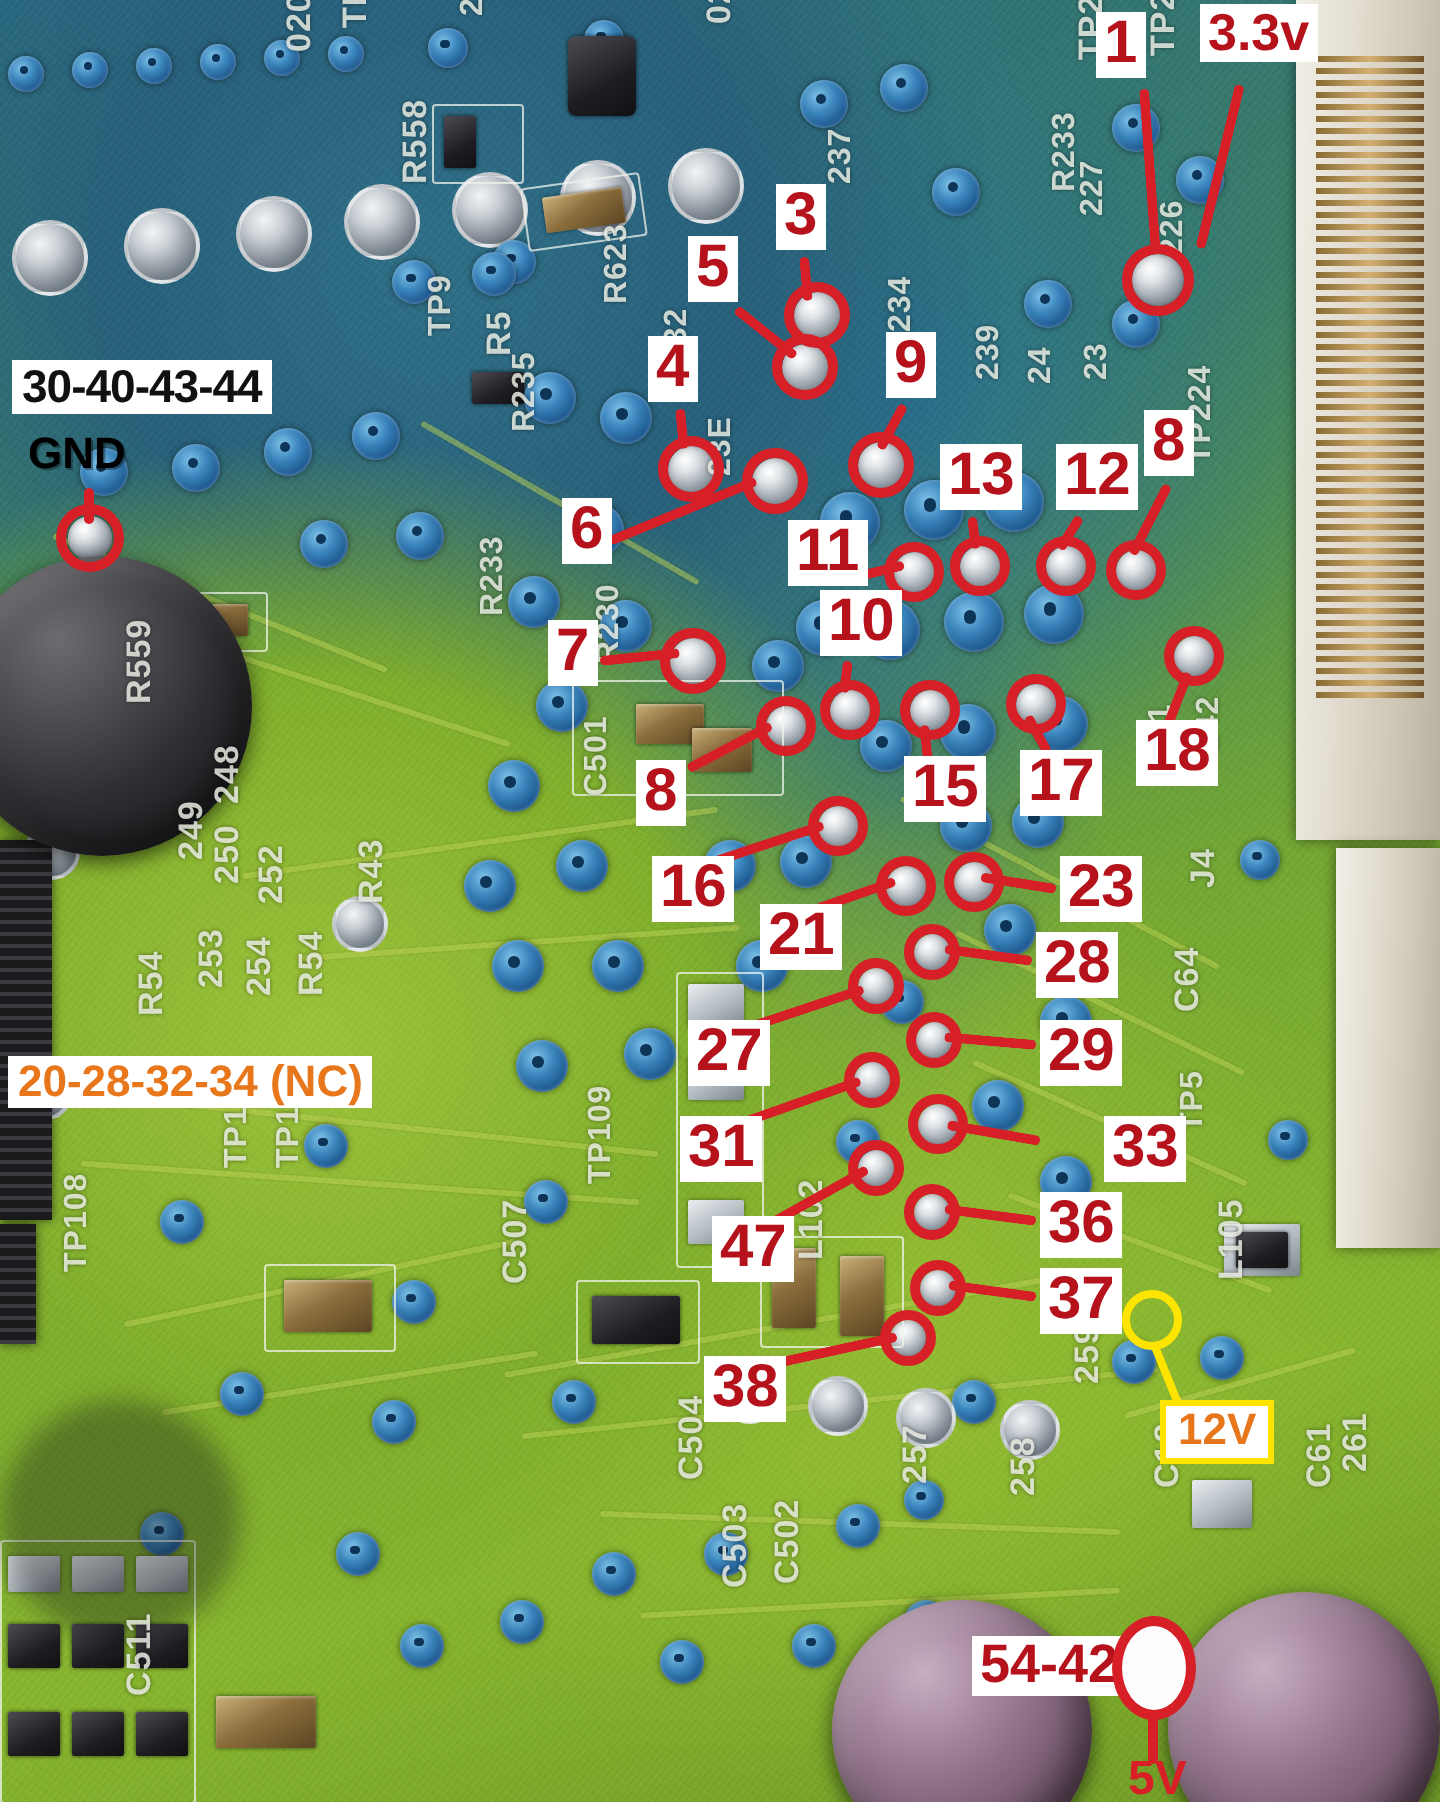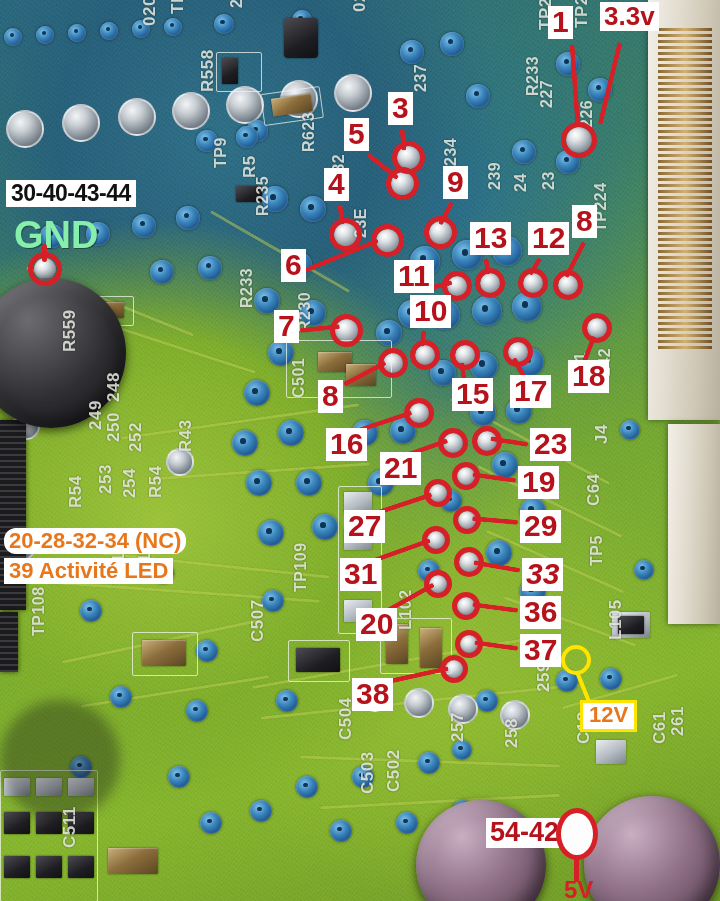--- a/index.html
+++ b/index.html
@@ -112,21 +112,21 @@
   }
   .label.small{font-size:26px;}
   .label.note{
     color:#111;font-size:23px;letter-spacing:-.5px;padding:2px 5px;
   }
   .label.orange{color:#e8761b;font-size:22px;padding:2px 5px;}
   .label.v12{
     color:#e8761b;font-size:22px;border:3px solid #ffe400;padding:1px 6px 3px 6px;
   }
   .gnd-text{
-    position:absolute;color:#86efac;font-weight:700;font-size:38px;
+    position:absolute;color:#000000;font-weight:700;font-size:22px;
     text-shadow:1px 1px 0 rgba(0,0,0,.35);
   }
   .v5-text{
     position:absolute;color:#d81f26;font-weight:700;font-size:24px;
   }
   .oval-white{
     position:absolute;border:5px solid #d61f26;border-radius:50%;
     background:#fdfdfd;box-sizing:border-box;
   }
   .stem{position:absolute;width:5px;background:#d61f26;border-radius:3px;}
@@ -475,22 +475,21 @@
       </div>
   </div>
 
   <div id="annots">
 
     <div class="label note" style="left:6px;top:180px;">30-40-43-44</div>
     <div class="gnd-text" style="left:14px;top:214px;">GND</div>
     <div class="stem" style="left:42px;top:244px;height:18px;"></div>
     <div class="marker" style="left:28px;top:252px;width:34px;height:34px;"></div>
 
-    <div class="label orange" style="left:4px;top:528px;border-radius:12px;">20-28-32-34 (NC)</div>
-    <div class="label orange" style="left:4px;top:558px;">39 Activité LED</div>
+    <div class="label orange" style="left:4px;top:528px;">20-28-32-34 (NC)</div>
 
     <div class="marker yellowm" style="left:561px;top:645px;width:30px;height:30px;"></div>
     <div class="stem yellow" style="left:575px;top:672px;height:36px;transform:rotate(-22deg);transform-origin:top center;"></div>
     <div class="label v12" style="left:580px;top:700px;">12V</div>
 
     <div class="label" style="left:486px;top:818px;font-size:27px;">54-42</div>
     <div class="oval-white" style="left:556px;top:808px;width:42px;height:52px;"></div>
     <div class="stem" style="left:574px;top:856px;height:26px;"></div>
     <div class="v5-text" style="left:564px;top:876px;">5V</div>
 
@@ -549,36 +548,36 @@
         <div class="lead" style="left: 352px; top: 430px; width: 63.2456px; transform: rotate(-18.4349deg);"></div>
         <div class="label" style="left: 326px; top: 428px;">16</div>
         <div class="marker" style="left: 438px; top: 428px; width: 30px; height: 30px;"></div>
         <div class="lead" style="left: 408px; top: 452px; width: 42.3792px; transform: rotate(-19.29deg);"></div>
         <div class="label" style="left: 380px; top: 452px;">21</div>
         <div class="marker" style="left: 472px; top: 426px; width: 30px; height: 30px;"></div>
         <div class="lead" style="left: 528px; top: 442px; width: 38.4708px; transform: rotate(-171.027deg);"></div>
         <div class="label" style="left: 530px; top: 428px;">23</div>
         <div class="marker" style="left: 452px; top: 462px; width: 28px; height: 28px;"></div>
         <div class="lead" style="left: 516px; top: 478px; width: 44.4072px; transform: rotate(-172.235deg);"></div>
-        <div class="label" style="left: 518px; top: 466px;">19</div>
+        <div class="label" style="left: 518px; top: 466px;">28</div>
         <div class="marker" style="left: 424px; top: 479px; width: 28px; height: 28px;"></div>
         <div class="lead" style="left: 372px; top: 512px; width: 63.2456px; transform: rotate(-18.4349deg);"></div>
         <div class="label" style="left: 344px; top: 510px;">27</div>
         <div class="marker" style="left: 453px; top: 506px; width: 28px; height: 28px;"></div>
         <div class="lead" style="left: 518px; top: 520px; width: 46.1736px; transform: rotate(-175.03deg);"></div>
         <div class="label" style="left: 520px; top: 510px;">29</div>
         <div class="marker" style="left: 422px; top: 526px; width: 28px; height: 28px;"></div>
         <div class="lead" style="left: 368px; top: 560px; width: 65.7875px; transform: rotate(-19.5367deg);"></div>
         <div class="label" style="left: 340px; top: 558px;">31</div>
         <div class="marker" style="left: 454px; top: 547px; width: 30px; height: 30px;"></div>
         <div class="lead" style="left: 520px; top: 568px; width: 46.6905px; transform: rotate(-170.134deg);"></div>
-        <div class="label" style="left: 522px; top: 558px; font-style: italic;">33</div>
+        <div class="label" style="left: 552px; top: 558px;">33</div>
         <div class="marker" style="left: 424px; top: 570px; width: 28px; height: 28px;"></div>
         <div class="lead" style="left: 384px; top: 610px; width: 57.3062px; transform: rotate(-29.2488deg);"></div>
-        <div class="label" style="left: 356px; top: 608px;">20</div>
+        <div class="label" style="left: 356px; top: 608px;">47</div>
         <div class="marker" style="left: 452px; top: 592px; width: 28px; height: 28px;"></div>
         <div class="lead" style="left: 518px; top: 608px; width: 46.3897px; transform: rotate(-172.569deg);"></div>
         <div class="label" style="left: 520px; top: 596px;">36</div>
         <div class="marker" style="left: 455px; top: 630px; width: 28px; height: 28px;"></div>
         <div class="lead" style="left: 518px; top: 646px; width: 44.4072px; transform: rotate(-172.235deg);"></div>
         <div class="label" style="left: 520px; top: 634px;">37</div>
         <div class="marker" style="left: 440px; top: 655px; width: 28px; height: 28px;"></div>
         <div class="lead" style="left: 384px; top: 680px; width: 65.5134px; transform: rotate(-12.3391deg);"></div>
         <div class="label" style="left: 352px; top: 678px;">38</div>
       </div>

